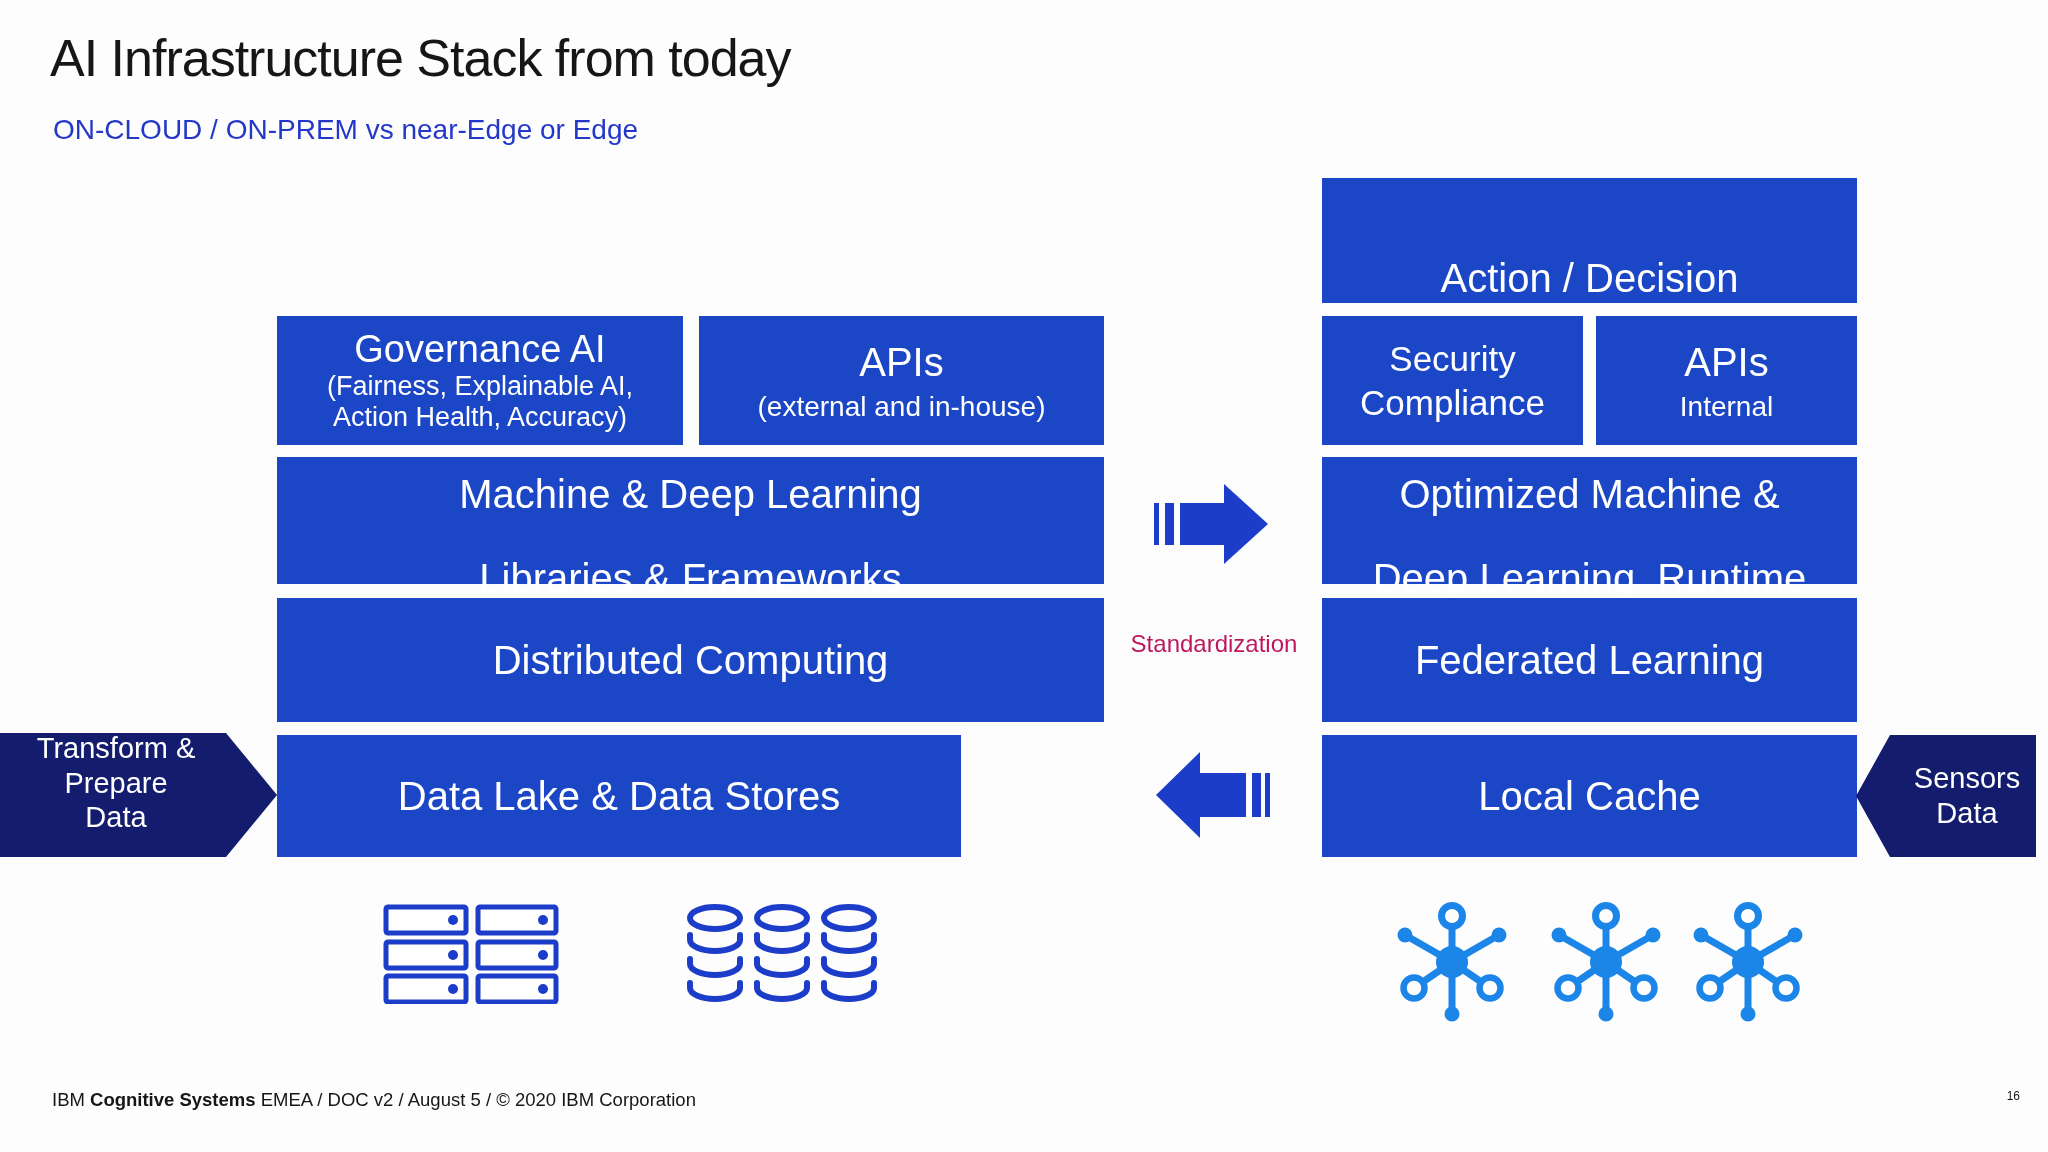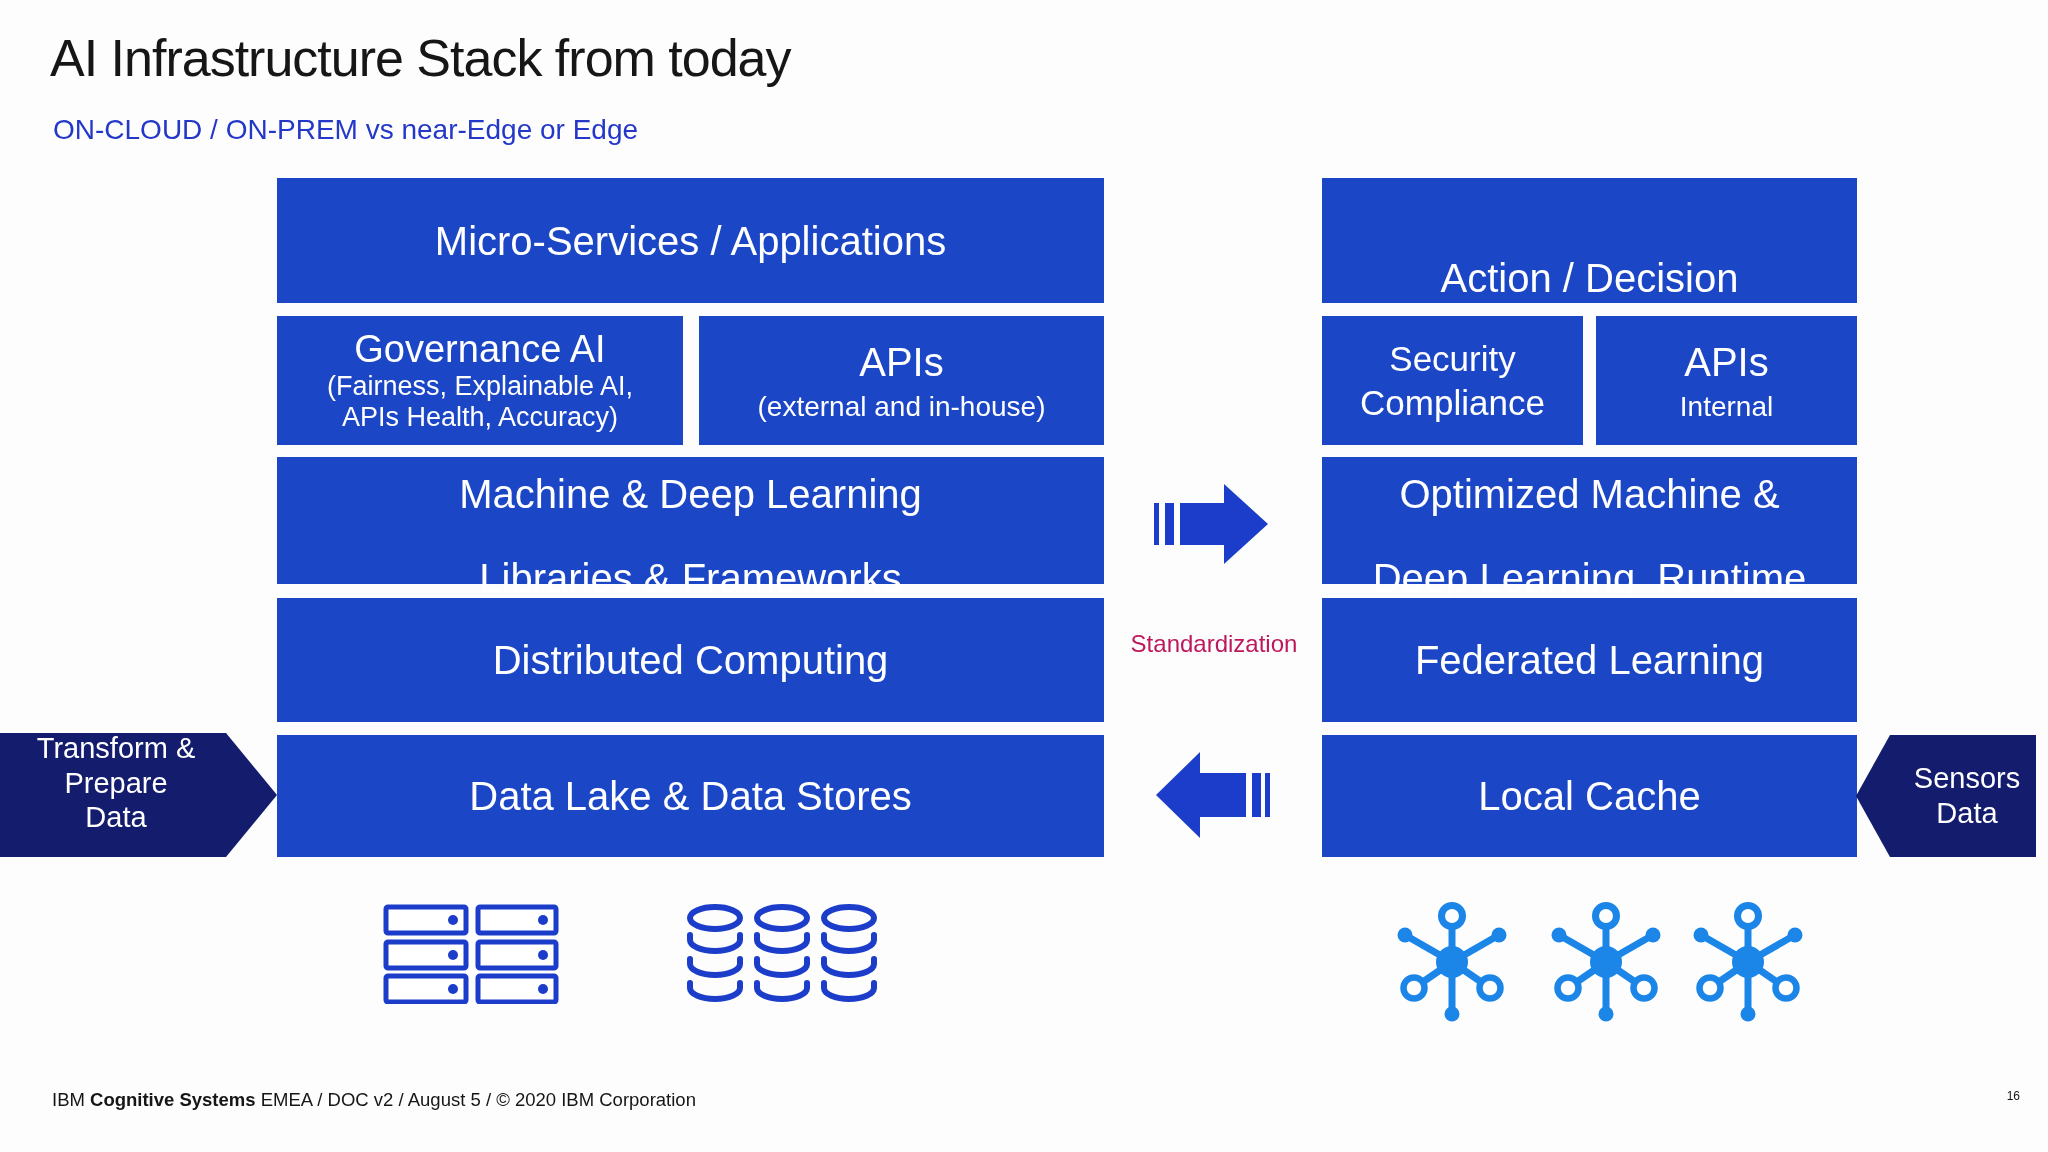--- a/index.html
+++ b/index.html
@@ -36,21 +36,21 @@
   .t-api-title{font-size:40px;line-height:1.2;margin-bottom:6px;}
   .t-api-sub{font-size:28px;line-height:1.1;}
   .t-sec{font-size:35px;line-height:1.25;}
   .pre{white-space:pre-wrap;}
   
   .b1l{left:277px;top:178px;width:827px;height:125px;}
   .b2la{left:277px;top:316px;width:406px;height:129px;}
   .b2lb{left:699px;top:316px;width:405px;height:129px;}
   .b3l{left:277px;top:457px;width:827px;height:127px;}
   .b4l{left:277px;top:598px;width:827px;height:124px;}
-  .b5l{left:277px;top:735px;width:827px;height:122px;}
+  .b5l{left:277px;top:735px;width:684px;height:122px;}
   
   .b1r{left:1322px;top:178px;width:535px;height:125px;justify-content:flex-end;}
   .b2ra{left:1322px;top:316px;width:261px;height:129px;}
   .b2rb{left:1596px;top:316px;width:261px;height:129px;}
   .b3r{left:1322px;top:457px;width:535px;height:127px;}
   .b4r{left:1322px;top:598px;width:535px;height:124px;}
   .b5r{left:1322px;top:735px;width:535px;height:122px;}
   
   .arrow{position:absolute;}
   .arrow-right{left:1154px;top:484px;}
@@ -90,27 +90,24 @@
   }
 </style>
 </head>
 <body>
 
 <div class="slide">
 
   <div class="page-title">AI Infrastructure Stack from today</div>
   <div class="page-subtitle">ON-CLOUD / ON-PREM vs near-Edge or Edge</div>
 
-  <div class="blk b1l">
-    <div class="t-main">Micro-Services / Applications</div>
-  </div>
   <div class="blk b2la">
     <div class="t-gov-title">Governance AI</div>
     <div class="t-gov-sub">(Fairness, Explainable AI,</div>
-    <div class="t-gov-sub">APIs Health, Accuracy)</div>
+    <div class="t-gov-sub">Action Health, Accuracy)</div>
   </div>
   <div class="blk b2lb">
     <div class="t-api-title">APIs</div>
     <div class="t-api-sub">(external and in-house)</div>
   </div>
   <div class="blk b3l">
     <div class="t-two">Machine &amp; Deep Learning</div>
     <div class="t-two">Libraries &amp; Frameworks</div>
   </div>
   <div class="blk b4l">

